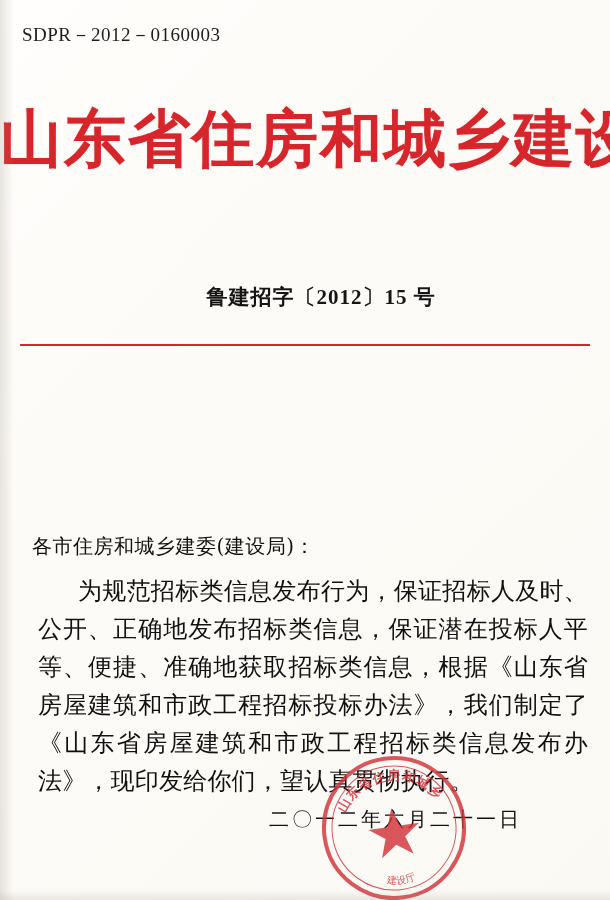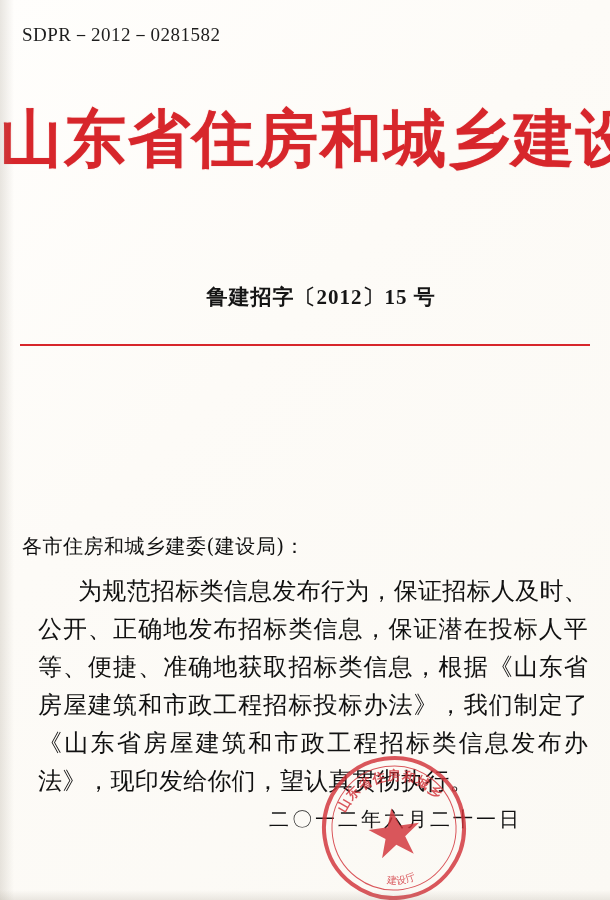--- a/index.html
+++ b/index.html
@@ -76,21 +76,21 @@
     text-align: center;
     font-size: 24px;
     font-weight: bold;
     line-height: 1.75;
     color: #101010;
     font-family: "DejaVu Serif", serif;
     letter-spacing: 0.5px;
   }
   .salutation {
     position: absolute;
-    left: 22px;
+    left: 32px;
     top: 533px;
     font-size: 20px;
     color: #111;
     letter-spacing: 0.5px;
     font-family: "DejaVu Serif", serif;
   }
   .body-text {
     position: absolute;
     left: 38px;
     right: 22px;
@@ -147,21 +147,21 @@
     left: 0; right: 0; bottom: 0;
     height: 10px;
     background: linear-gradient(to top, rgba(150,140,125,0.18), rgba(255,255,255,0));
   }
 </style>
 </head>
 <body>
 
 <div class="paper"></div>
 
-<div class="doc-number">SDPR－2012－0281582</div>
+<div class="doc-number">SDPR－2012－0160003</div>
 
 <div class="org-title">山东省住房和城乡建设厅</div>
 
 <div class="issue-number">鲁建招字〔2012〕15 号</div>
 
 <div class="red-rule"></div>
 
 <div class="subject">
 </div>
 

